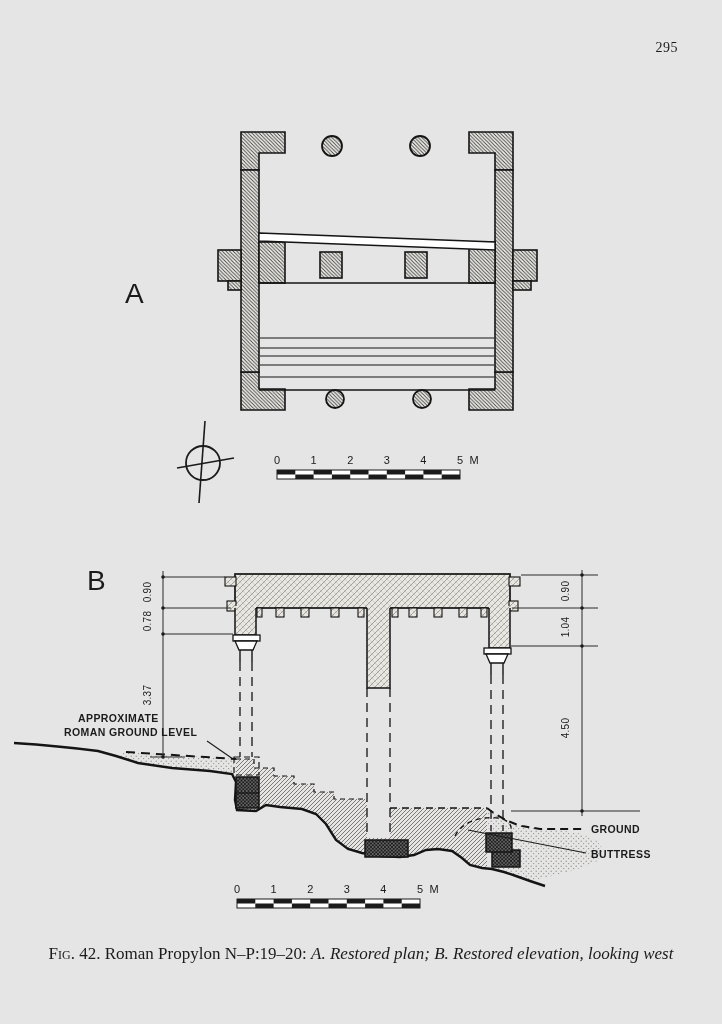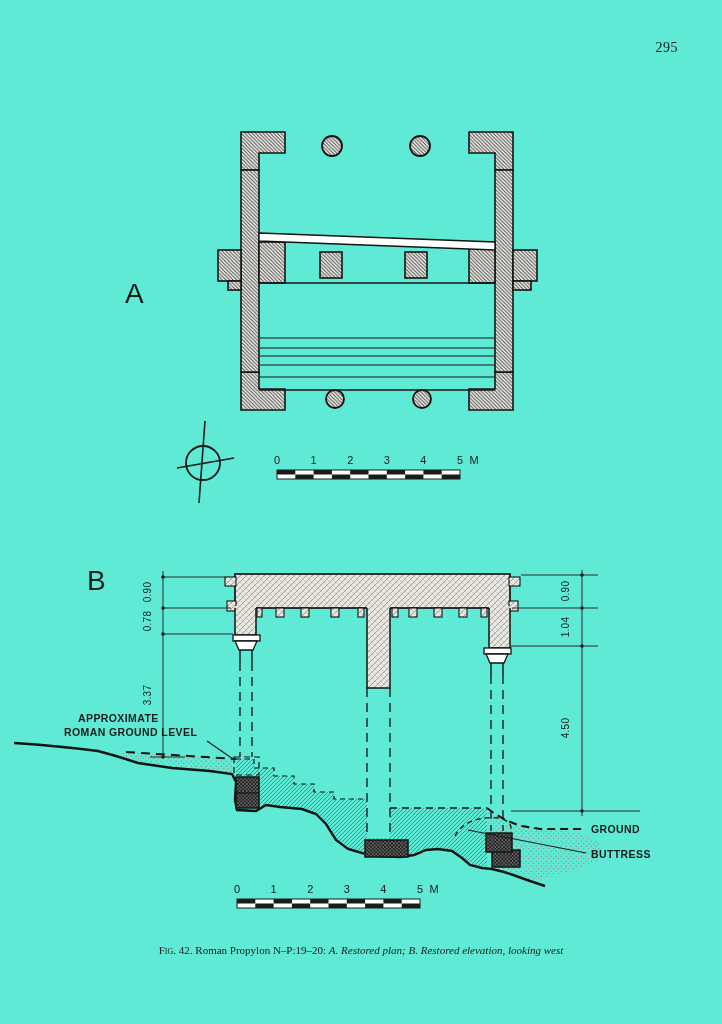--- a/index.html
+++ b/index.html
@@ -1,31 +1,31 @@
 <!DOCTYPE html>
 <html><head>
 <meta charset="utf-8">
 <style>
   html,body{margin:0;padding:0;}
   .page{
     position:relative;
     width:722px;height:1024px;
-    background:#5eead4;
+    background:#e5e5e5;
     font-family:"Liberation Serif", serif;
     color:#1b1b1b;
     overflow:hidden;
   }
   .page-number{
     position:absolute;top:40px;right:44px;
     font-size:14px;letter-spacing:.5px;
   }
   svg.art{position:absolute;left:0;top:0;width:722px;height:1024px;}
   .caption{
     position:absolute;left:0;top:944px;width:722px;
-    text-align:center;font-size:11px;margin:0;
+    text-align:center;font-size:17px;margin:0;
   }
   .caption .sc{font-variant:small-caps;}
   .caption .it{font-style:italic;}
   text{font-family:"Liberation Sans",sans-serif;fill:#1b1b1b;}
   .lblbold{font-weight:bold;font-size:10.5px;letter-spacing:.4px;}
   .dim{font-size:10px;letter-spacing:.3px;}
   .tick{font-size:11px;}
   .figlabel{font-size:28px;}
 </style>
 </head>

